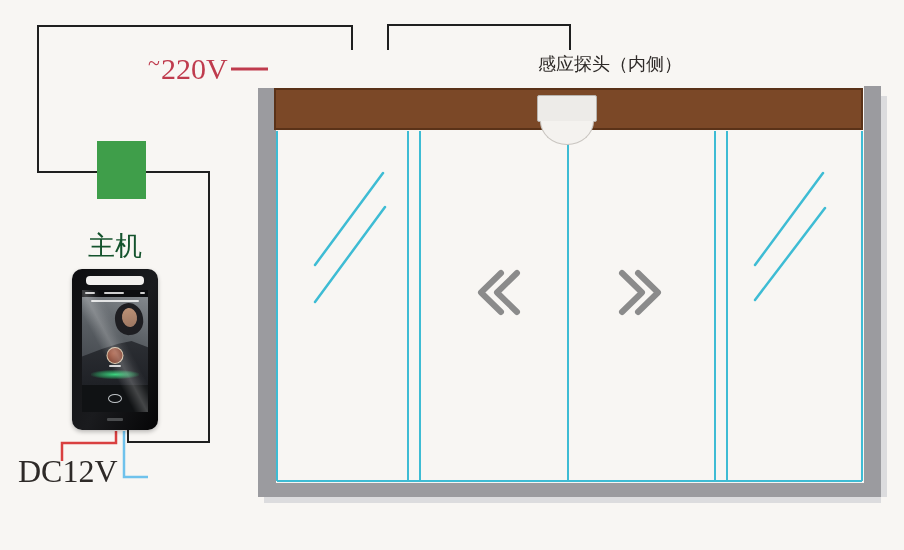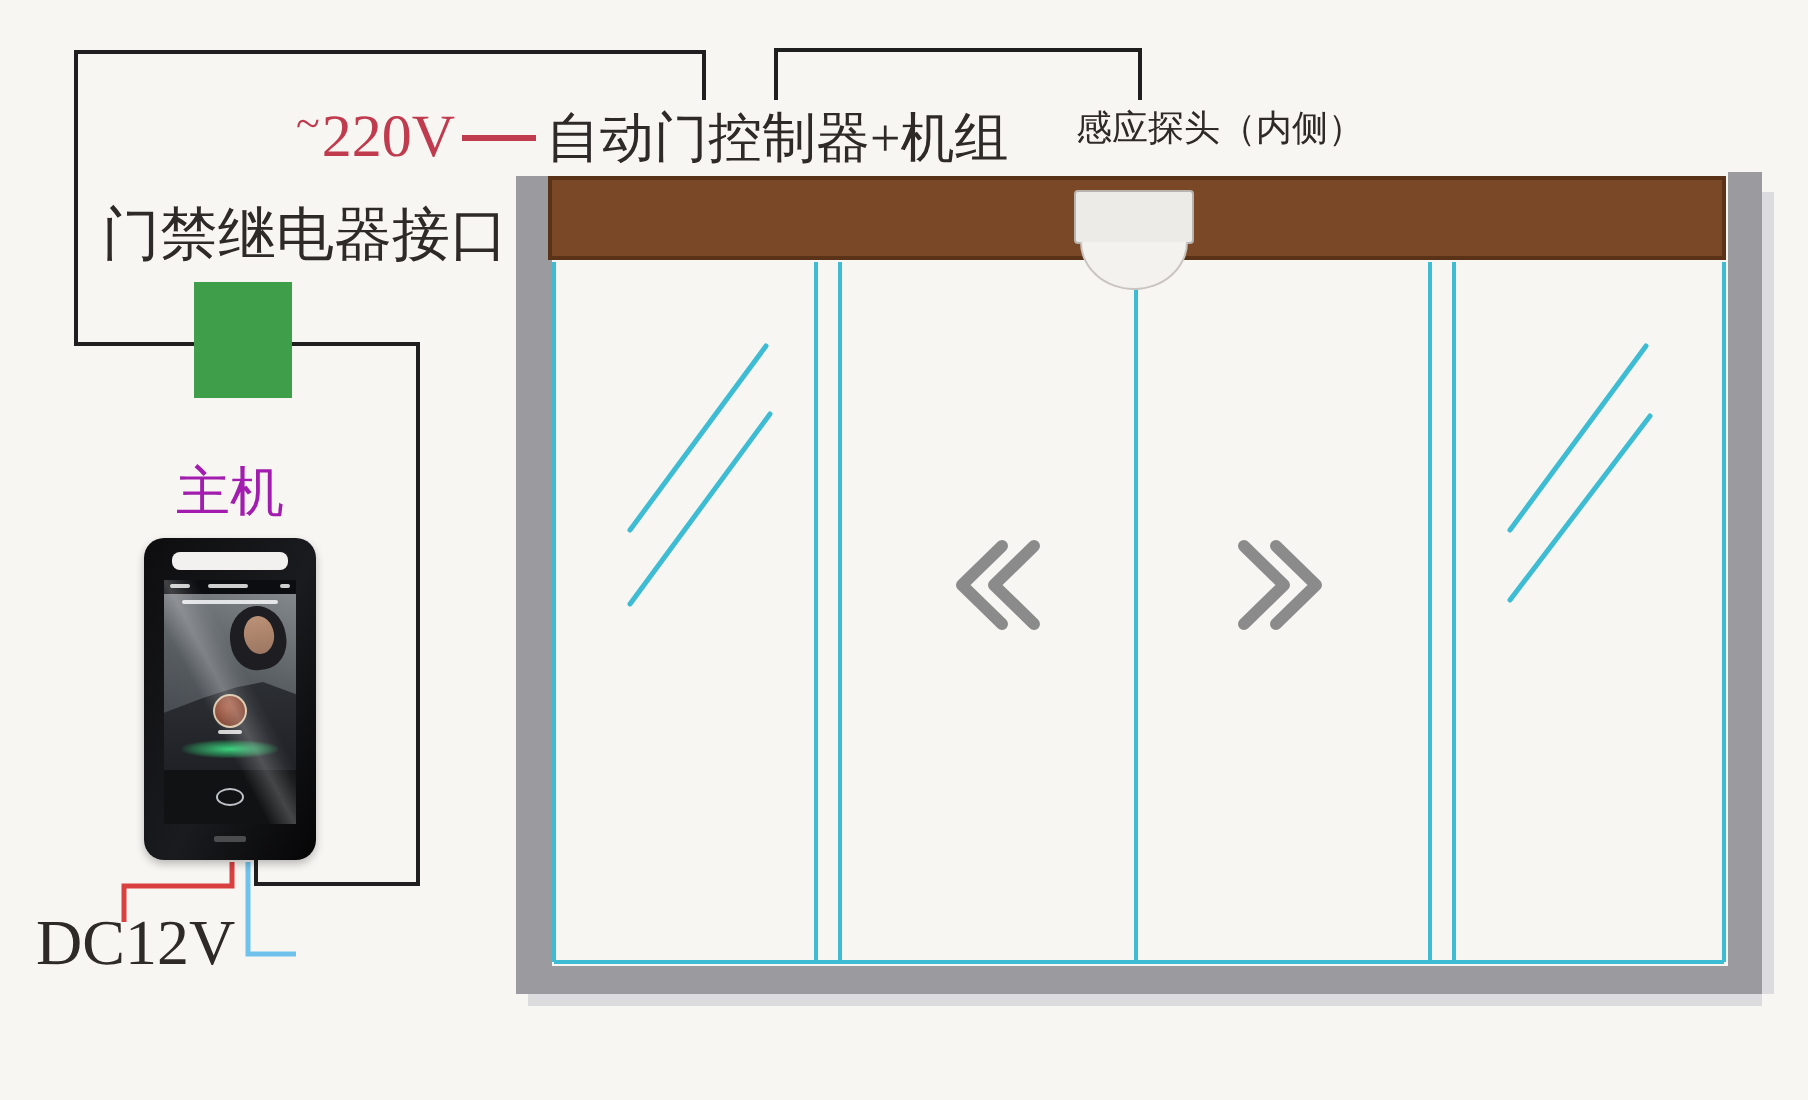--- a/index.html
+++ b/index.html
@@ -88,21 +88,21 @@
   #device-logo { position:absolute; left:50%; top:149px; transform:translateX(-50%);
             width:16px; height:3px; background:#4a4c4e; border-radius:1px; }
 
   
   .lbl { position:absolute; color:#2e2a28; white-space:nowrap; z-index:7; line-height:1.1; }
   #lbl-ac      { left:148px; top:52px; font-size:30px; color:#bf3b4d; }
   #lbl-ac .tilde { font-size:22px; position:relative; top:-9px; margin-right:1px; }
   #lbl-controller { left:273px; top:55px; font-size:27px; }
   #lbl-sensor     { left:538px; top:55px; font-size:18px; }
   #lbl-relay      { left:51px;  top:103px; font-size:29px; }
-  #lbl-host       { left:88px;  top:232px; font-size:27px; color:#a21caf; }
+  #lbl-host       { left:88px;  top:232px; font-size:27px; color:#14532d; }
   #lbl-dc         { left:18px;  top:454px; font-size:32px; }
   #lbl-eth        { left:151px; top:461px; font-size:28px; }
 </style>
 </head>
 <body>
 
 <div id="stage">
 
   <div class="frame" id="frame-left"></div>
   <div class="frame" id="frame-right"></div>
@@ -177,19 +177,17 @@
       </div>
       <div id="scr-cloud-icon"></div>
       <div id="scr-gloss"></div>
     </div>
     <div id="device-logo"></div>
   </div>
 
   <div class="lbl" id="lbl-ac">
     <span class="tilde">~</span><span>220V</span>
   </div>
-  <div class="lbl" id="lbl-controller">自动门控制器+机组</div>
   <div class="lbl" id="lbl-sensor">感应探头（内侧）</div>
-  <div class="lbl" id="lbl-relay">门禁继电器接口</div>
   <div class="lbl" id="lbl-host">主机</div>
   <div class="lbl" id="lbl-dc">DC12V</div>
 
 </div>
 
 </body></html>

